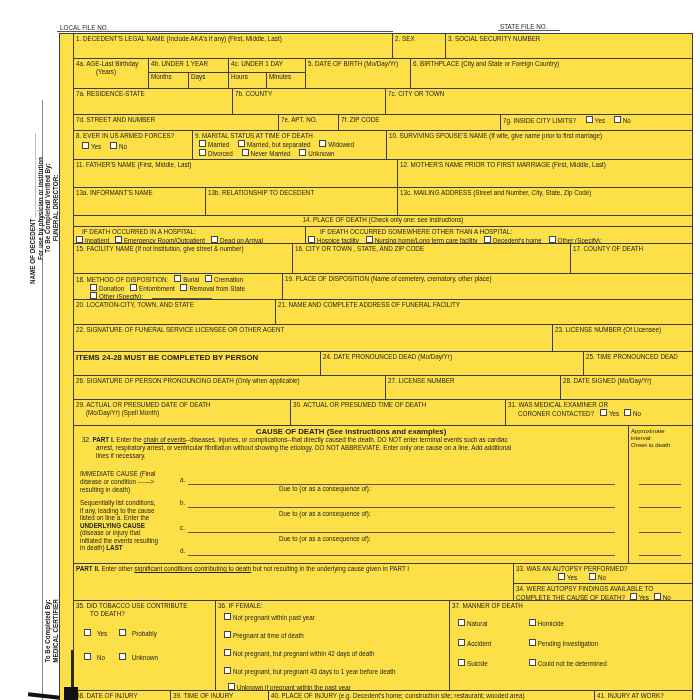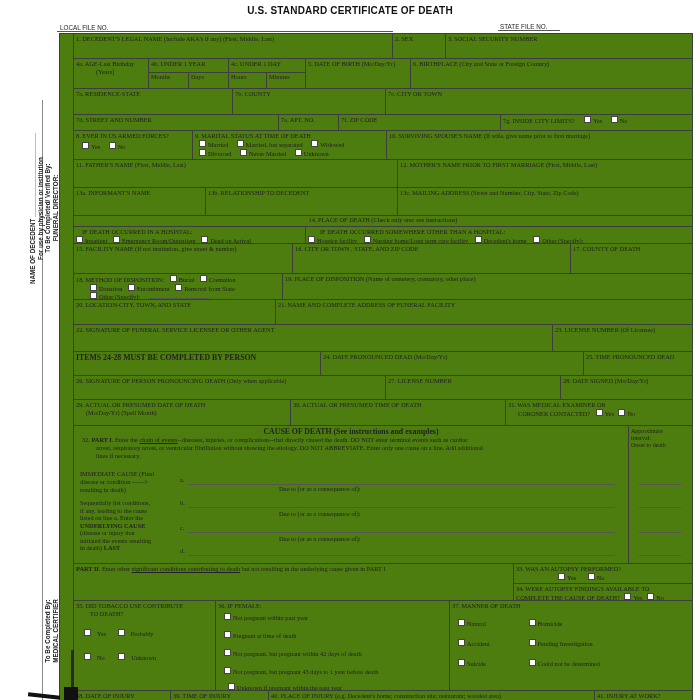--- a/index.html
+++ b/index.html
@@ -1,19 +1,19 @@
 <!DOCTYPE html>
 <html><head>
 <meta charset="utf-8">
 <style>
   html,body{margin:0;padding:0;background:#fff;}
   #page{position:relative;width:700px;height:700px;background:#fff;overflow:hidden;
         font-family:"Liberation Sans",sans-serif;font-size:6.3px;line-height:8px;color:#222;}
-  .cell{position:absolute;box-sizing:border-box;border:1px solid #3d3d3d;background:#4d7c0f;
-        padding:1px 2px;overflow:hidden;font-family:Liberation Serif, serif;}
+  .cell{position:absolute;box-sizing:border-box;border:1px solid #3d3d3d;background:#fde047;
+        padding:1px 2px;overflow:hidden;}
   .hdrcell{padding:0 2px;}
   .lb{display:block;color:#222;}
   .b{font-weight:700;}
   .ctr{text-align:center;}
   .cb{display:inline-block;width:5px;height:5px;border:1px solid #444;margin-right:2px;
       vertical-align:-0.5px;background:#fff;}
   .opt{display:inline-block;margin-right:7px;white-space:nowrap;}
   .ln{position:absolute;white-space:nowrap;}
   .wl{position:absolute;border-bottom:1px solid #555;}
   .sub{position:absolute;box-sizing:border-box;border-top:1px solid #3d3d3d;padding:0 2px;overflow:hidden;}
@@ -28,21 +28,20 @@
   .vrule{position:absolute;width:1px;background:#8a8a8a;}
   .artifact{position:absolute;background:#111;}
   .big{font-size:7.8px;line-height:9px;}
   .tiny{font-size:6px;line-height:7px;}
 </style>
 </head>
 <body>
 
 <div id="page">
 
-  <div class="title">U.S. STANDARD CERTIFICATE OF DEATH</div>
   <div class="filelbl" style="left:60px;top:24px;">LOCAL FILE NO.</div>
   <div class="filelbl" style="left:500px;top:23px;">STATE FILE NO.</div>
   <div class="hline" style="left:57px;top:31px;width:336px;"></div>
   <div class="hline" style="left:498px;top:30px;width:62px;"></div>
 
   <div class="vrule" style="left:42px;top:100px;height:600px;"></div>
   <div class="vl" style="left:-62px;top:200px;width:198px;height:17px;">
     <div>NAME OF DECEDENT ________________________</div>
     <div>For use by physician or institution</div>
   </div>

